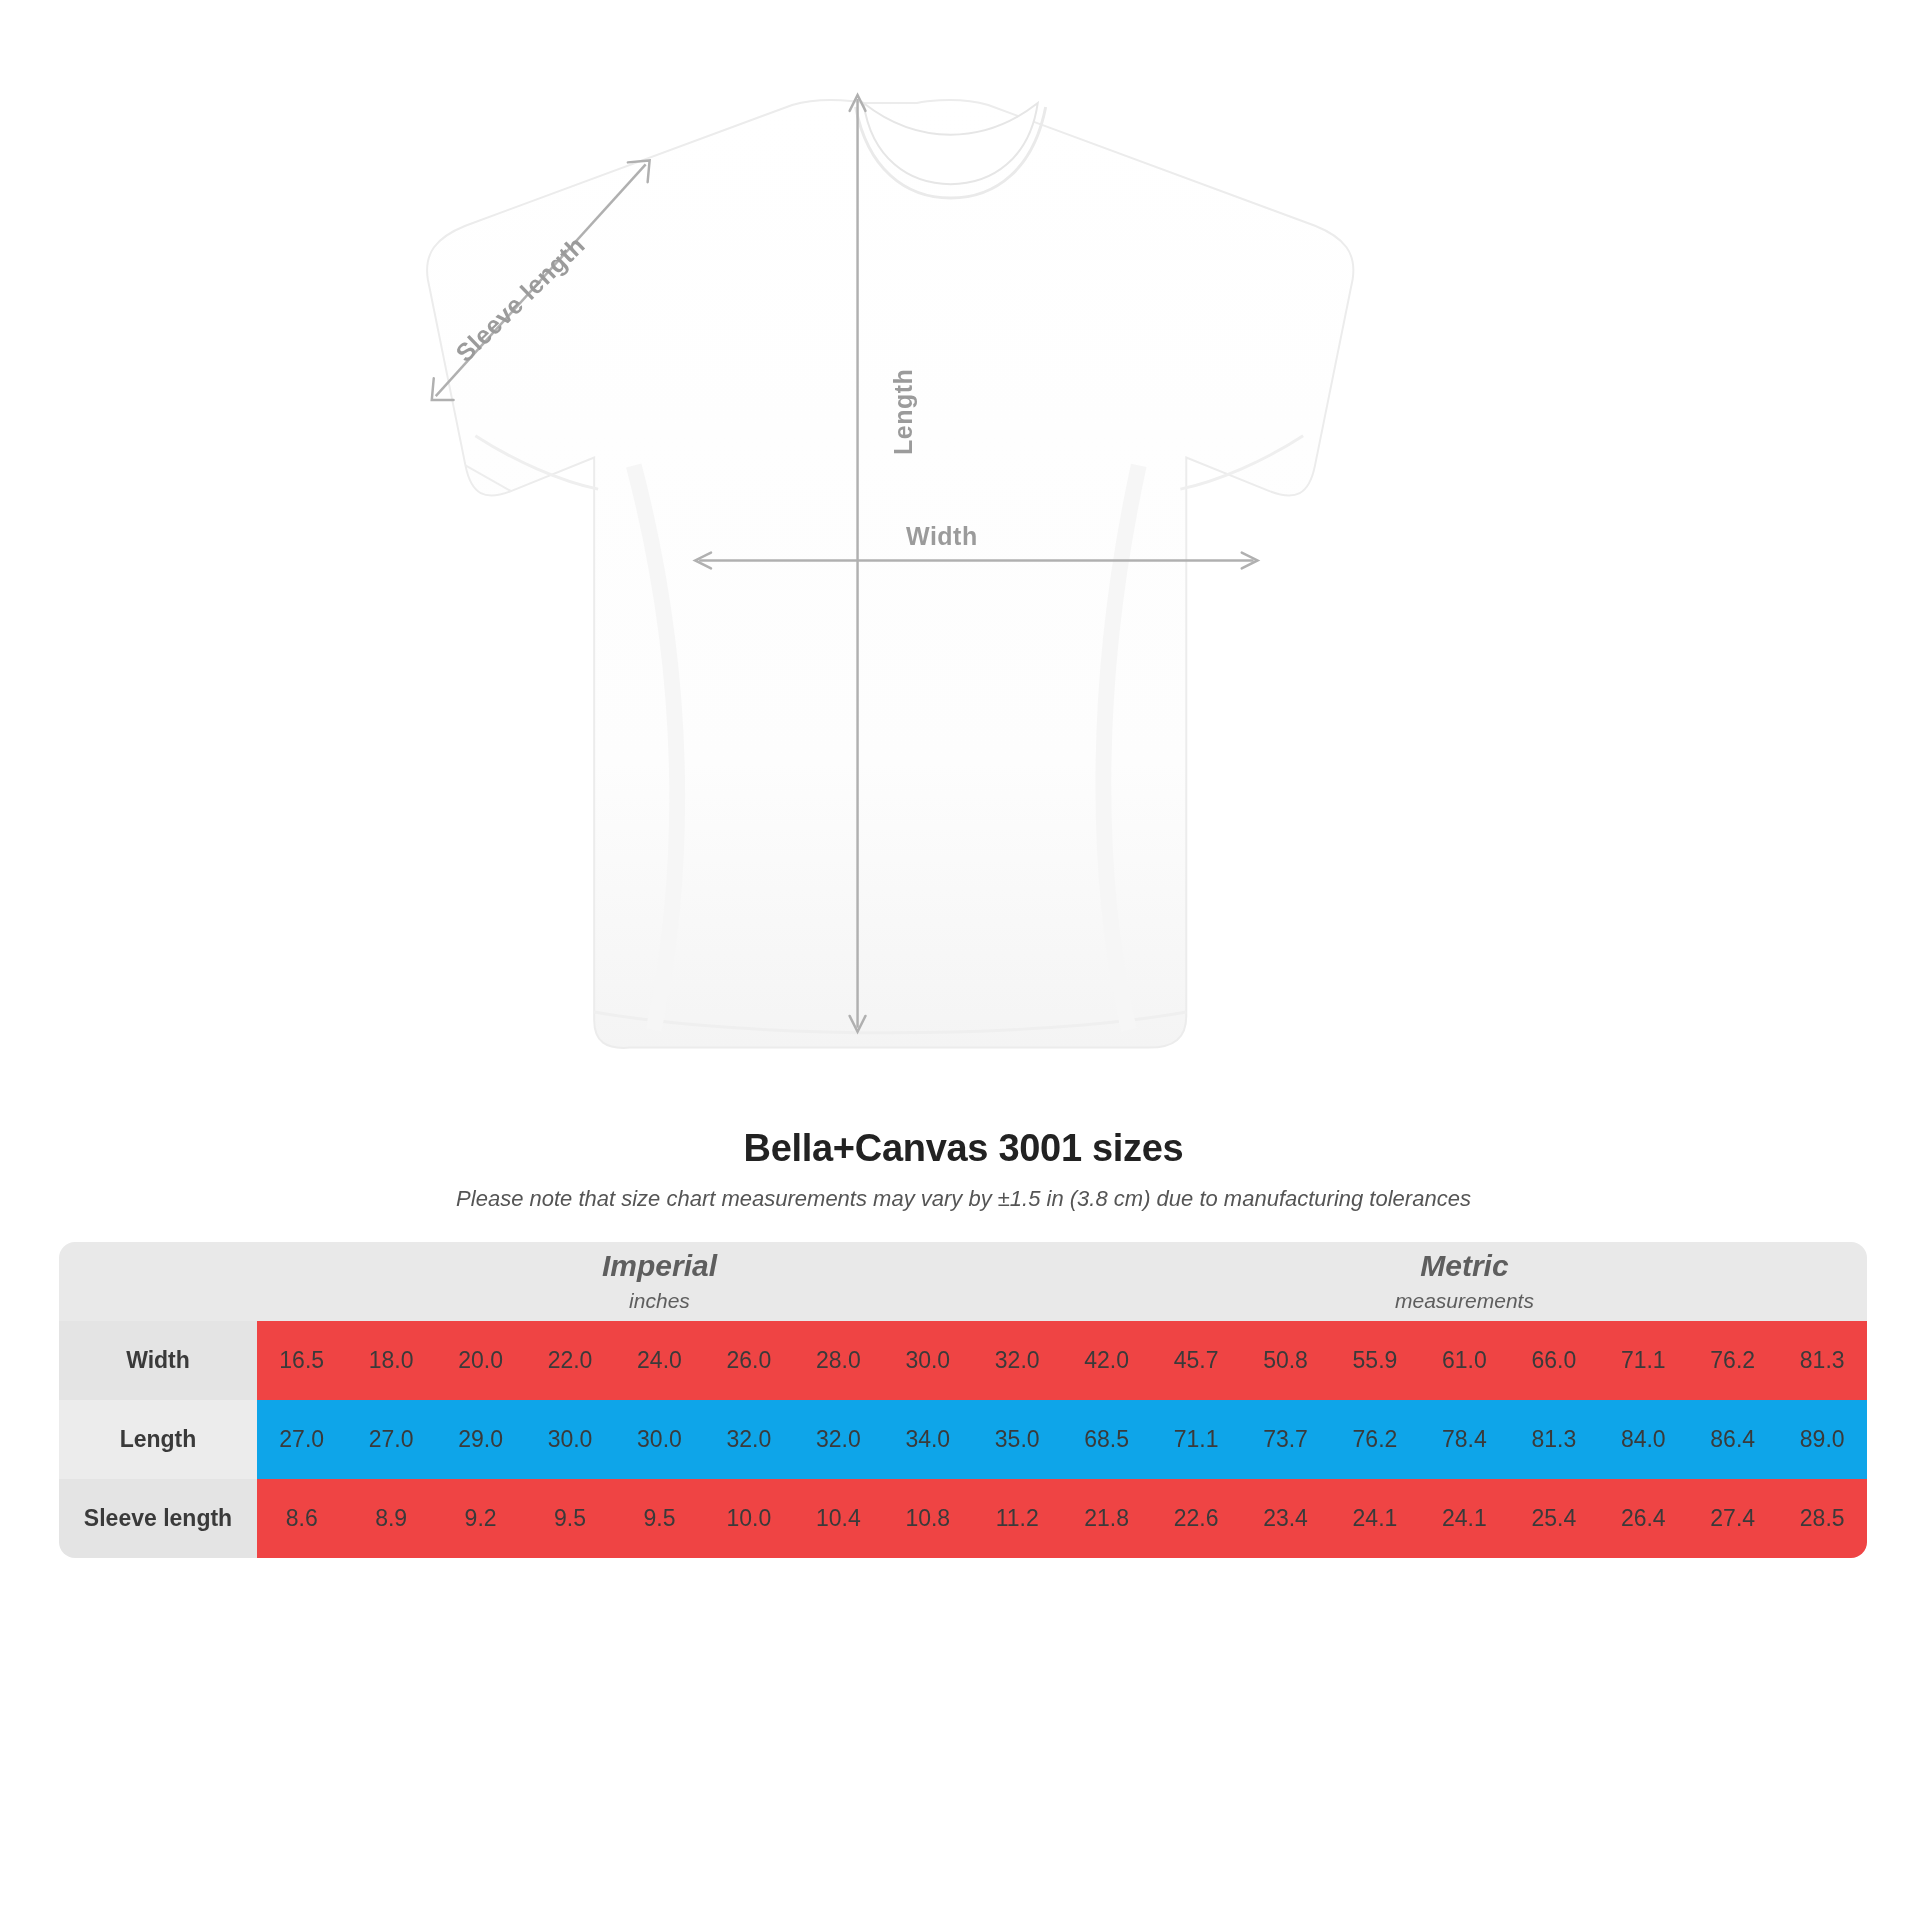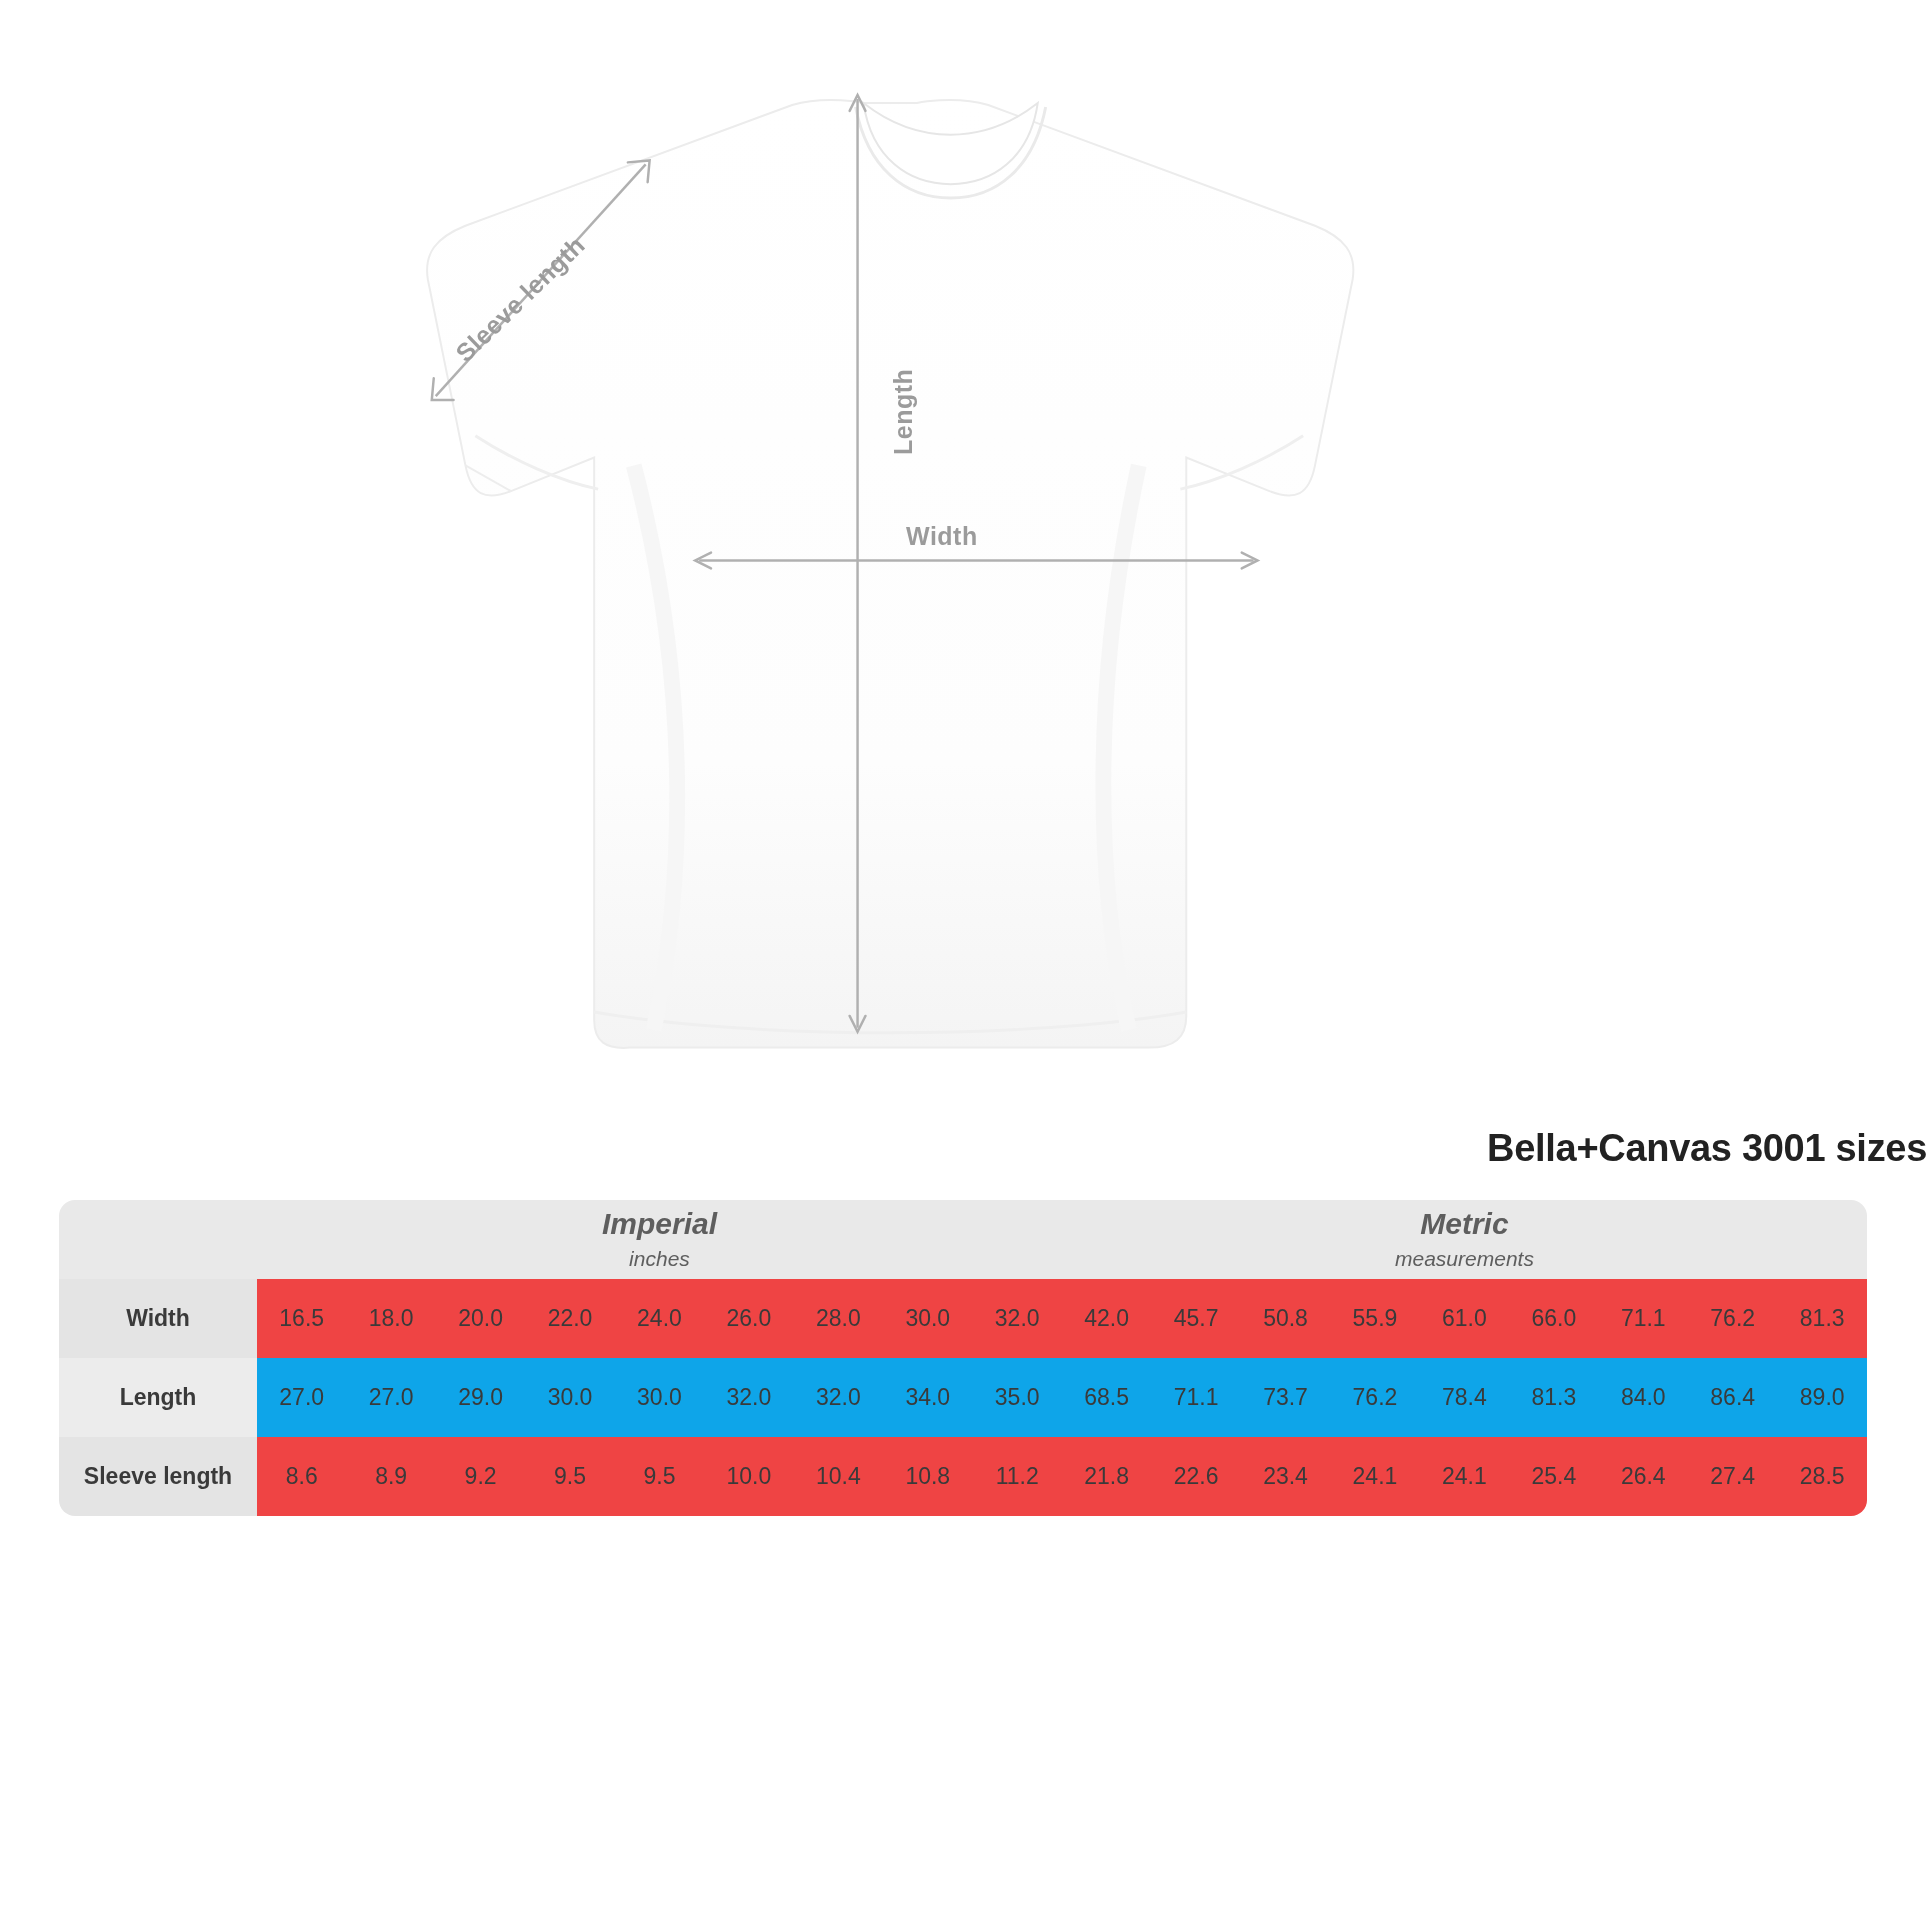--- a/index.html
+++ b/index.html
@@ -36,21 +36,21 @@
     transform: rotate(-90deg);
     transform-origin: left top;
   }
   .dim-label.diag {
     transform: rotate(-44deg);
     transform-origin: left top;
   }
 
   
   .title-block {
-    text-align: right;
+    text-align: center;
     margin-top: 18px;
   }
   .chart-title {
     font-size: 38px;
     font-weight: bold;
     color: #222222;
     letter-spacing: -0.3px;
   }
   .chart-note {
     font-size: 22px;
@@ -188,20 +188,21 @@
       </g>
     </svg>
 
     <div class="dim-label diag" style="left:450px; top:347px;">Sleeve length</div>
     <div class="dim-label vertical" style="left:889px; top:455px;">Length</div>
     <div class="dim-label" style="left:906px; top:522px;">Width</div>
   </div>
 
   <div class="title-block">
     <div class="chart-title">Bella+Canvas 3001 sizes</div>
+    <div class="chart-note">Please note that size chart measurements may vary by ±1.5 in (3.8 cm) due to manufacturing tolerances</div>
   </div>
 
   <div class="table-wrap">
     <table class="size-table">
       <colgroup>
         <col class="lbl">
       </colgroup>
       <tbody>
         <tr>
           <td class="unit-cell first"></td>

